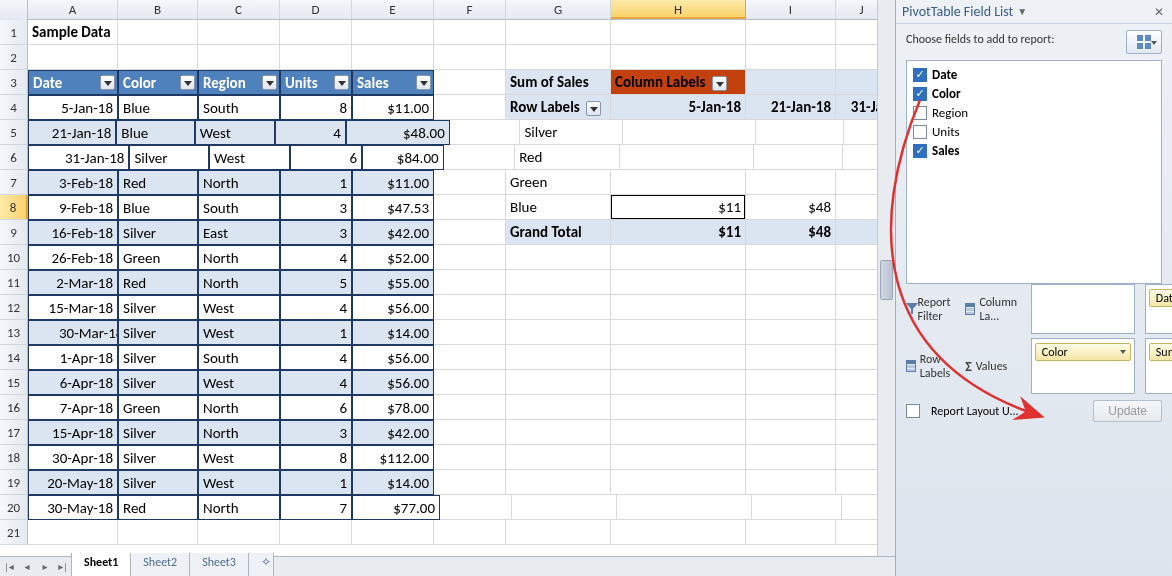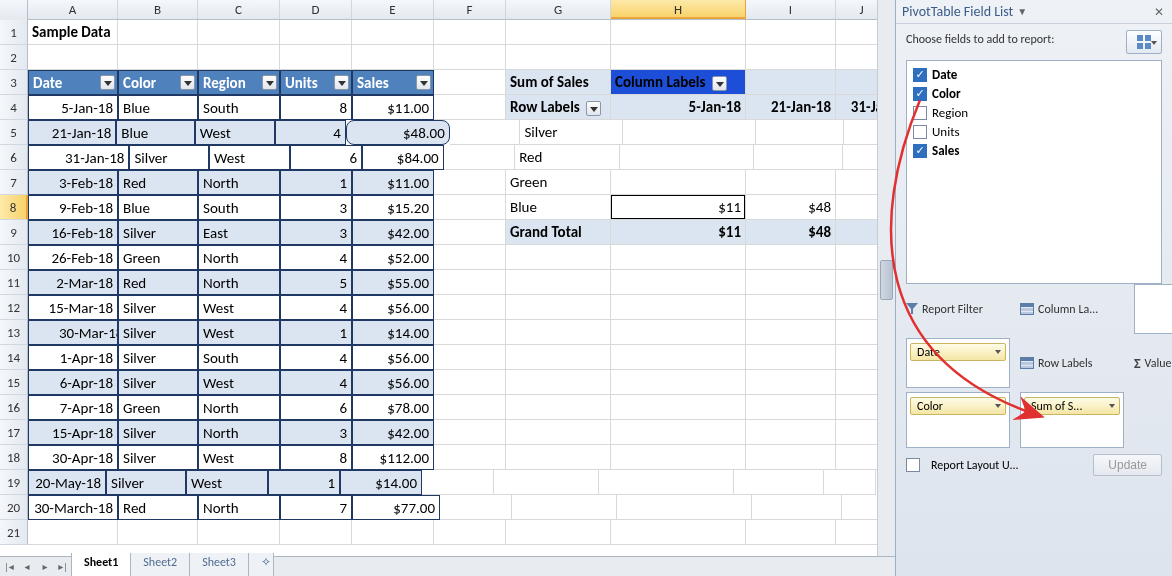--- a/index.html
+++ b/index.html
@@ -229,21 +229,21 @@
     background:#fff;
     margin-right:5px;
     display:inline-flex;
     align-items:center; justify-content:center;
     font-size:11px;
   }
   .checkbox.on { background:#2e6fbf; border-color:#2e6fbf; color:#fff;}
   .drag-label { margin:10px 0 4px 0; color:#333;}
   .areas {
     display:grid;
-    grid-template-columns:1fr 1fr 1fr;
+    grid-template-columns:1fr 1fr 1fr 1fr;
     gap:4px 10px;
     padding:0 10px;
   }
   .area-title { display:flex; align-items:center; gap:4px; font-size:12px; color:#333;}
   .area-box {
     background:#fff;
     border:1px solid #9fb1c7;
     height:50px;
     padding:3px;
   }
@@ -352,21 +352,21 @@
       </div>
       <div class="row">
         <div class="row-header">3</div>
         <div class="cell th" style="width: 90px;">Date<span class="filter"></span></div>
         <div class="cell th" style="width: 80px;">Color<span class="filter"></span></div>
         <div class="cell th" style="width: 82px;">Region<span class="filter"></span></div>
         <div class="cell th" style="width: 72px;">Units<span class="filter"></span></div>
         <div class="cell th" style="width: 82px;">Sales<span class="filter"></span></div>
         <div class="cell" style="width: 72px;"></div>
         <div class="cell bold" style="width: 105px; background: rgb(219, 229, 241);">Sum of Sales</div>
-        <div class="cell bold" style="width: 135px; background: #1d4ed8;">Column Labels <span class="pv-filter"></span></div>
+        <div class="cell bold" style="width: 135px; background: #c2410c;">Column Labels <span class="pv-filter"></span></div>
         <div class="cell" style="background: rgb(219, 229, 241); width: 90px;"></div>
         <div class="cell" style="background: rgb(219, 229, 241); width: 52px;"></div>
       </div>
       <div class="row">
         <div class="row-header">4</div>
         <div class="cell td-b r" style="width: 90px;">5-Jan-18</div>
         <div class="cell td-b" style="width: 80px;">Blue</div>
         <div class="cell td-b" style="width: 82px;">South</div>
         <div class="cell td-b r" style="width: 72px;">8</div>
         <div class="cell td-b r" style="width: 82px;">$11.00</div>
@@ -375,21 +375,21 @@
         <div class="cell bold r" style="background: rgb(219, 229, 241); width: 135px;">5-Jan-18</div>
         <div class="cell bold r" style="background: rgb(219, 229, 241); width: 90px;">21-Jan-18</div>
         <div class="cell bold r" style="background: rgb(219, 229, 241); width: 52px;">31-Ja</div>
       </div>
       <div class="row">
         <div class="row-header">5</div>
         <div class="cell td-b alt r" style="width: 90px;">21-Jan-18</div>
         <div class="cell td-b alt" style="width: 80px;">Blue</div>
         <div class="cell td-b alt" style="width: 82px;">West</div>
         <div class="cell td-b alt r" style="width: 72px;">4</div>
-        <div class="cell td-b alt r" style="width: 106px; border-radius: 8px;">$48.00</div>
+        <div class="cell td-b alt r" style="width: 106px;">$48.00</div>
         <div class="cell" style="width: 72px;"></div>
         <div class="cell" style="width: 105px;">Silver</div>
         <div class="cell" style="width: 135px;"></div>
         <div class="cell" style="width: 90px;"></div>
         <div class="cell" style="width: 52px;"></div>
       </div>
       <div class="row">
         <div class="row-header">6</div>
         <div class="cell td-b r" style="width: 102px;">31-Jan-18</div>
         <div class="cell td-b" style="width: 80px;">Silver</div>
@@ -414,21 +414,21 @@
         <div class="cell" style="width: 135px;"></div>
         <div class="cell" style="width: 90px;"></div>
         <div class="cell" style="width: 52px;"></div>
       </div>
       <div class="row">
         <div class="row-header sel">8</div>
         <div class="cell td-b r" style="width: 90px;">9-Feb-18</div>
         <div class="cell td-b" style="width: 80px;">Blue</div>
         <div class="cell td-b" style="width: 82px;">South</div>
         <div class="cell td-b r" style="width: 72px;">3</div>
-        <div class="cell td-b r" style="width: 82px;">$15.20</div>
+        <div class="cell td-b r" style="width: 82px;">$47.53</div>
         <div class="cell" style="width: 72px;"></div>
         <div class="cell" style="width: 105px;">Blue</div>
         <div class="cell r active-cell" style="width: 135px; position: relative;">$11</div>
         <div class="cell r" style="width: 90px;">$48</div>
         <div class="cell" style="width: 52px;"></div>
       </div>
       <div class="row">
         <div class="row-header">9</div>
         <div class="cell td-b alt r" style="width: 90px;">16-Feb-18</div>
         <div class="cell td-b alt" style="width: 80px;">Silver</div>
@@ -553,34 +553,34 @@
         <div class="cell td-b r" style="width: 72px;">8</div>
         <div class="cell td-b r" style="width: 82px;">$112.00</div>
         <div class="cell" style="width: 72px;"></div>
         <div class="cell" style="width: 105px;"></div>
         <div class="cell" style="width: 135px;"></div>
         <div class="cell" style="width: 90px;"></div>
         <div class="cell" style="width: 52px;"></div>
       </div>
       <div class="row">
         <div class="row-header">19</div>
-        <div class="cell td-b alt r" style="width: 78px;">20-May-18</div>
+        <div class="cell td-b alt r" style="width: 90px;">20-May-18</div>
         <div class="cell td-b alt" style="width: 80px;">Silver</div>
         <div class="cell td-b alt" style="width: 82px;">West</div>
         <div class="cell td-b alt r" style="width: 72px;">1</div>
         <div class="cell td-b alt r" style="width: 82px;">$14.00</div>
         <div class="cell" style="width: 72px;"></div>
         <div class="cell" style="width: 105px;"></div>
         <div class="cell" style="width: 135px;"></div>
         <div class="cell" style="width: 90px;"></div>
         <div class="cell" style="width: 52px;"></div>
       </div>
       <div class="row">
         <div class="row-header">20</div>
-        <div class="cell td-b r" style="width: 90px;">30-March-18</div>
+        <div class="cell td-b r" style="width: 90px;">30-May-18</div>
         <div class="cell td-b" style="width: 80px;">Red</div>
         <div class="cell td-b" style="width: 82px;">North</div>
         <div class="cell td-b r" style="width: 72px;">7</div>
         <div class="cell td-b r" style="width: 88px;">$77.00</div>
         <div class="cell" style="width: 72px;"></div>
         <div class="cell" style="width: 105px;"></div>
         <div class="cell" style="width: 135px;"></div>
         <div class="cell" style="width: 90px;"></div>
         <div class="cell" style="width: 52px;"></div>
       </div>

